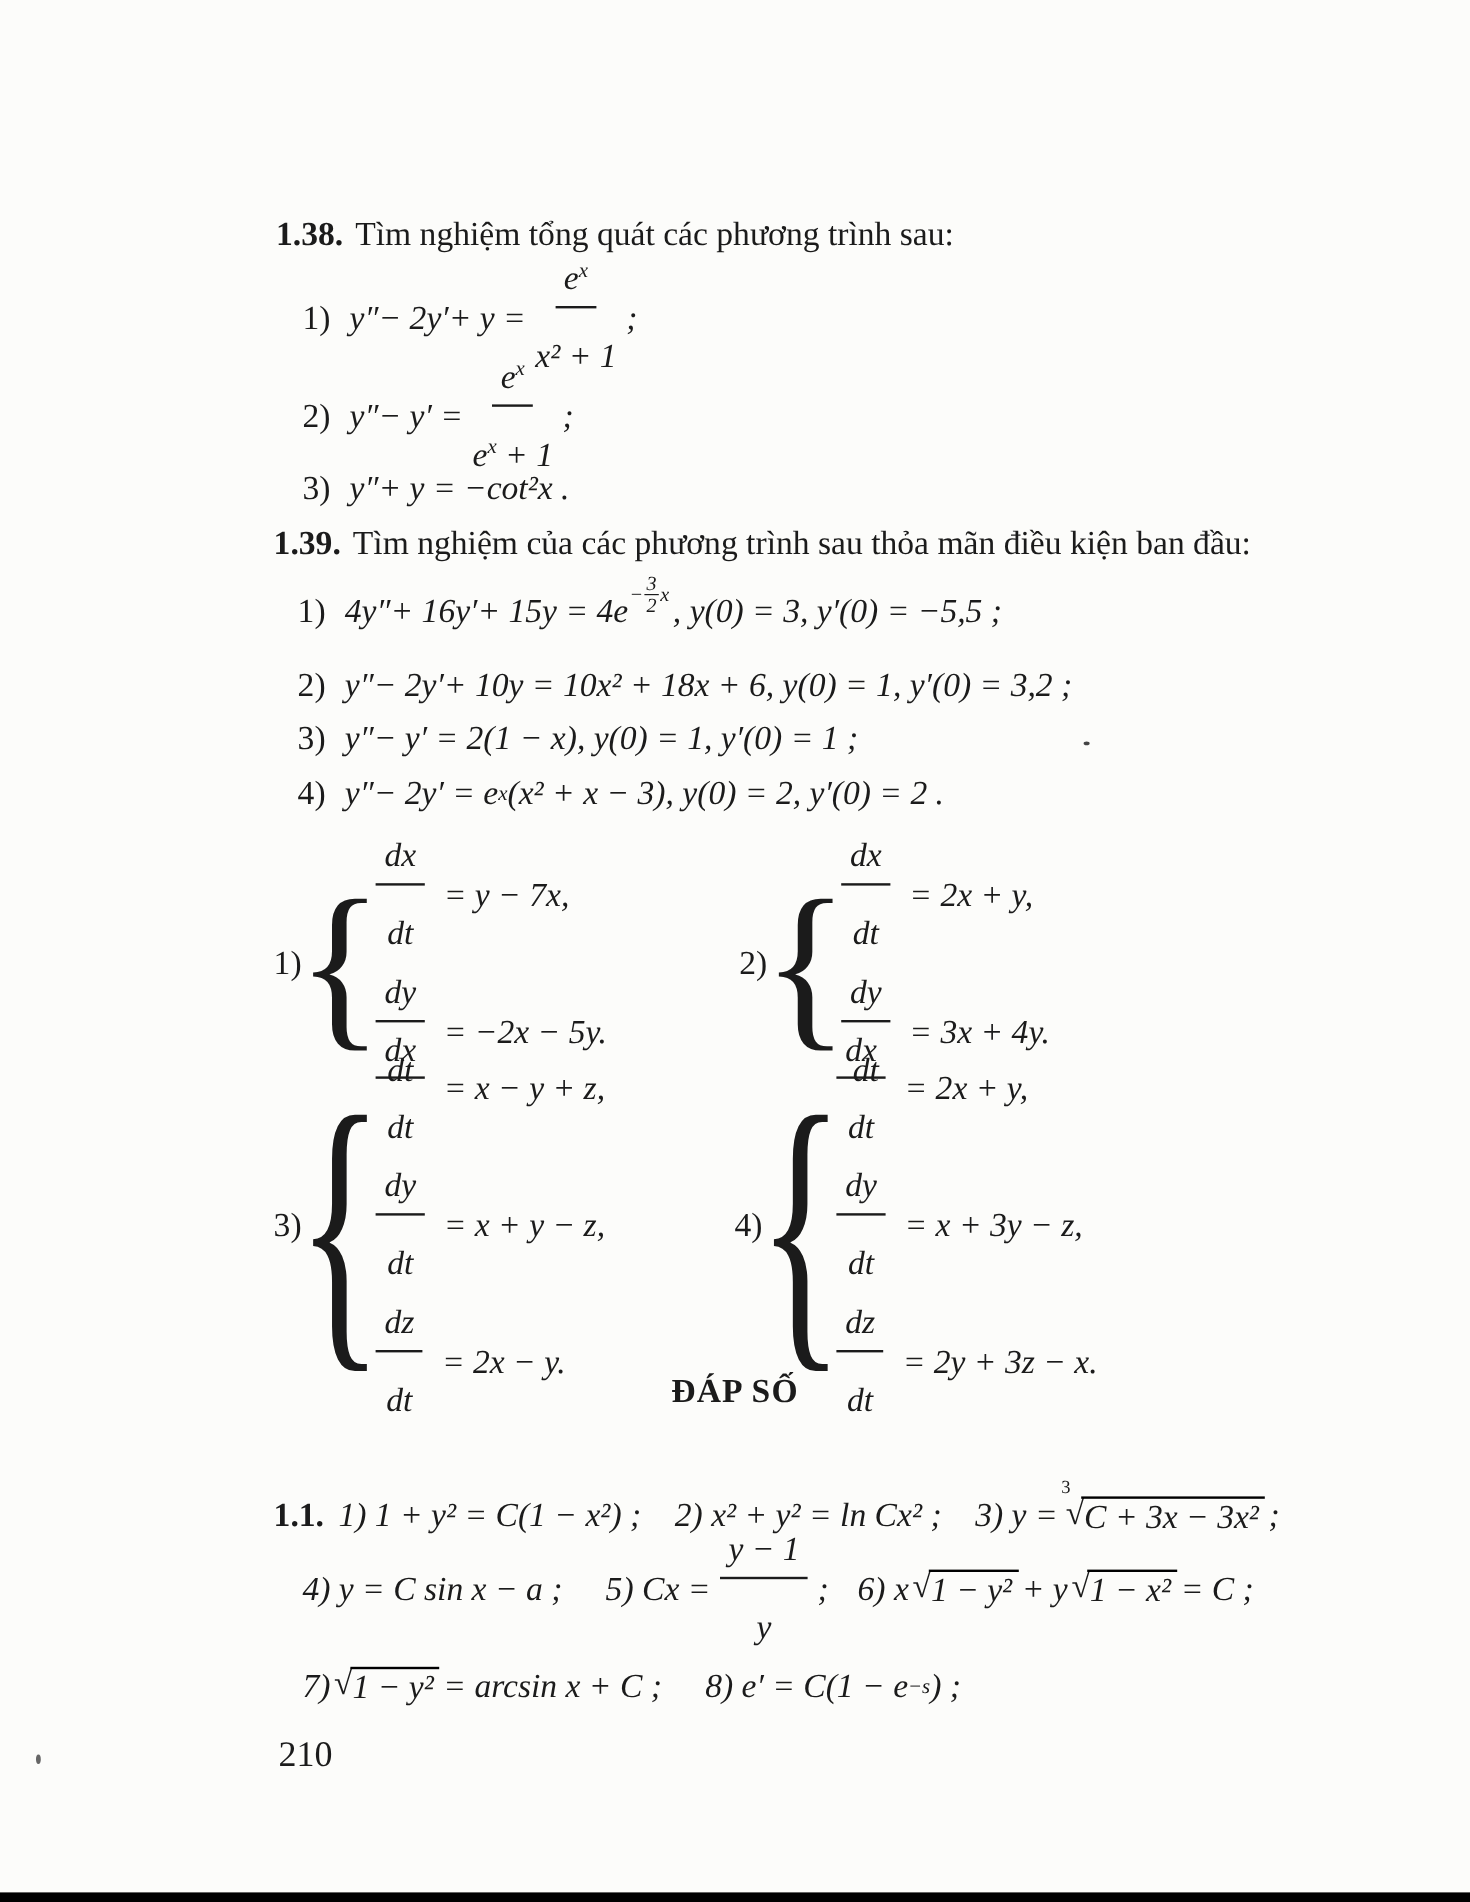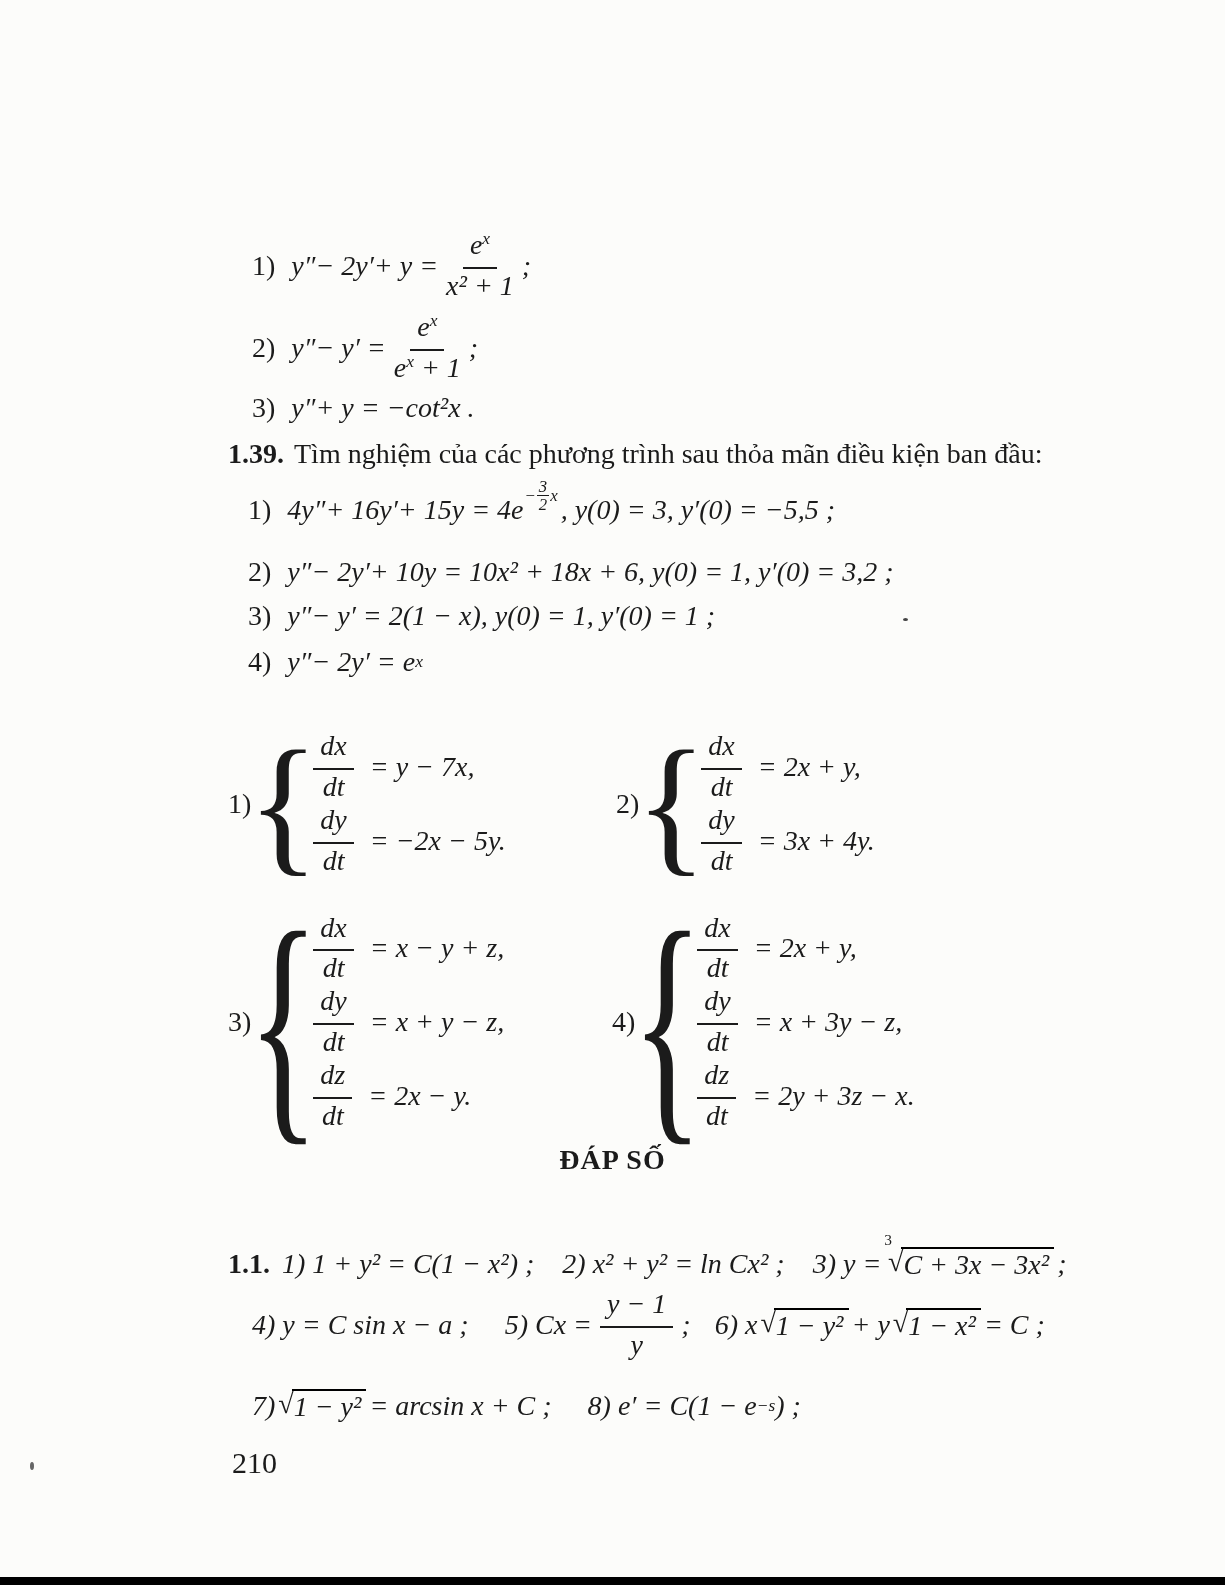--- a/index.html
+++ b/index.html
@@ -10,32 +10,32 @@
   }
   .head{position:absolute; white-space:nowrap; font-size:28px;}
   .head b{margin-right:10px;}
   .mrow{position:absolute; display:flex; align-items:center; white-space:nowrap;}
   .no{font-style:normal; margin-right:16px;}
   .math{font-style:italic;}
   sup{font-size:0.62em; line-height:0;}
   
   .frac{display:inline-flex; flex-direction:column; align-items:center; margin:0 8px; font-style:italic;}
   .frac .num{display:block; padding:0 7px 6px; border-bottom:2px solid #1b1b1b; line-height:1.1; text-align:center;}
-  .frac .den{display:block; padding-top:2px; line-height:1.1; text-align:center;}
+  .frac .den{display:block; padding-top:2px; line-height:1.1; text-align:center;margin-top:24px;}
   
   .mexp{display:inline-flex; align-items:center; font-size:0.6em; position:relative; top:-0.85em; margin:0 3px 0 1px;}
   .sfrac{display:inline-flex; flex-direction:column; align-items:center; line-height:1.05; margin:0 1px;}
   .sfnum{border-bottom:1.5px solid #1b1b1b; padding:0 2px;}
   
   .system{position:absolute; display:flex; align-items:center;}
   .sys-no{font-style:normal; margin-right:14px;}
   .brace{width:36px; display:flex; align-items:center; justify-content:center;
          font-size:150px; line-height:1; font-style:normal; transform:scaleY(1.02); }
   .brace.b3{transform:scaleY(1.72);}
-  .eqs{display:flex; flex-direction:column; gap:2px; margin-left:4px;}
+  .eqs{display:flex; flex-direction:column; gap:18px; margin-left:4px;}
   .eq{display:flex; align-items:center;}
   .eq .rhs{margin-left:8px; font-style:italic;}
   
   .sqrt{display:inline-flex; align-items:flex-start; margin:0 3px;}
   .sq{line-height:1.05; font-style:normal;}
   .rad{border-top:2px solid #000000; padding:1px 5px 0 2px; margin-left:-2px; line-height:1.1;}
   .rootidx{font-size:0.55em; position:relative; top:-0.45em; margin-right:-4px; font-style:normal;}
   
   .ans-head{position:absolute; left:0; width:100%; text-align:center; font-weight:bold; letter-spacing:1px;}
   .ansrow{position:absolute; display:flex; align-items:center; white-space:nowrap;}
@@ -43,20 +43,23 @@
   .ansitem{margin-right:28px; display:inline-flex; align-items:center;}
   .pagenum{position:absolute; font-size:30px;}
   .bottom-bar{position:absolute; left:0; bottom:0; width:100%; height:8px; background:#000;}
   .speck{position:absolute; background:#444; border-radius:50%;}
 </style>
 </head>
 <body>
 
 <div class="page">
 
+  <div class="head" style="left:230px; top:180px;">
+    <b>1.38.</b><span>Tìm nghiệm tổng quát các phương trình  sau:</span>
+  </div>
 
   <div class="mrow" style="left:252px; top:224px; height:84px;">
     <span class="no">1)</span>
     <span class="math">y″− 2y′+ y =</span>
     <span class="frac">
       <span class="num"><span>e</span><sup>x</sup></span>
       <span class="den">x² + 1</span>
     </span>
     <span class="math">;</span>
   </div>
@@ -101,20 +104,21 @@
 
   <div class="mrow" style="left:248px; top:596px; height:40px;">
     <span class="no">3)</span>
     <span class="math">y″− y′ = 2(1 − x), y(0) = 1, y′(0) = 1 ;</span>
   </div>
 
   <div class="mrow" style="left:248px; top:642px; height:40px;">
     <span class="no">4)</span>
     <span class="math">y″− 2y′ = e</span>
       <sup class="math">x</sup>
+      <span class="math">(x² + x − 3), y(0) = 2, y′(0) = 2 .</span>
   </div>
 
 
   <div class="system" style="left:228px; top:726px; height:156px;">
     <span class="sys-no">1)</span>
     <span class="brace">{</span>
     <div class="eqs">
       <div class="eq">
         <span class="frac">
             <span class="num">dx</span>

